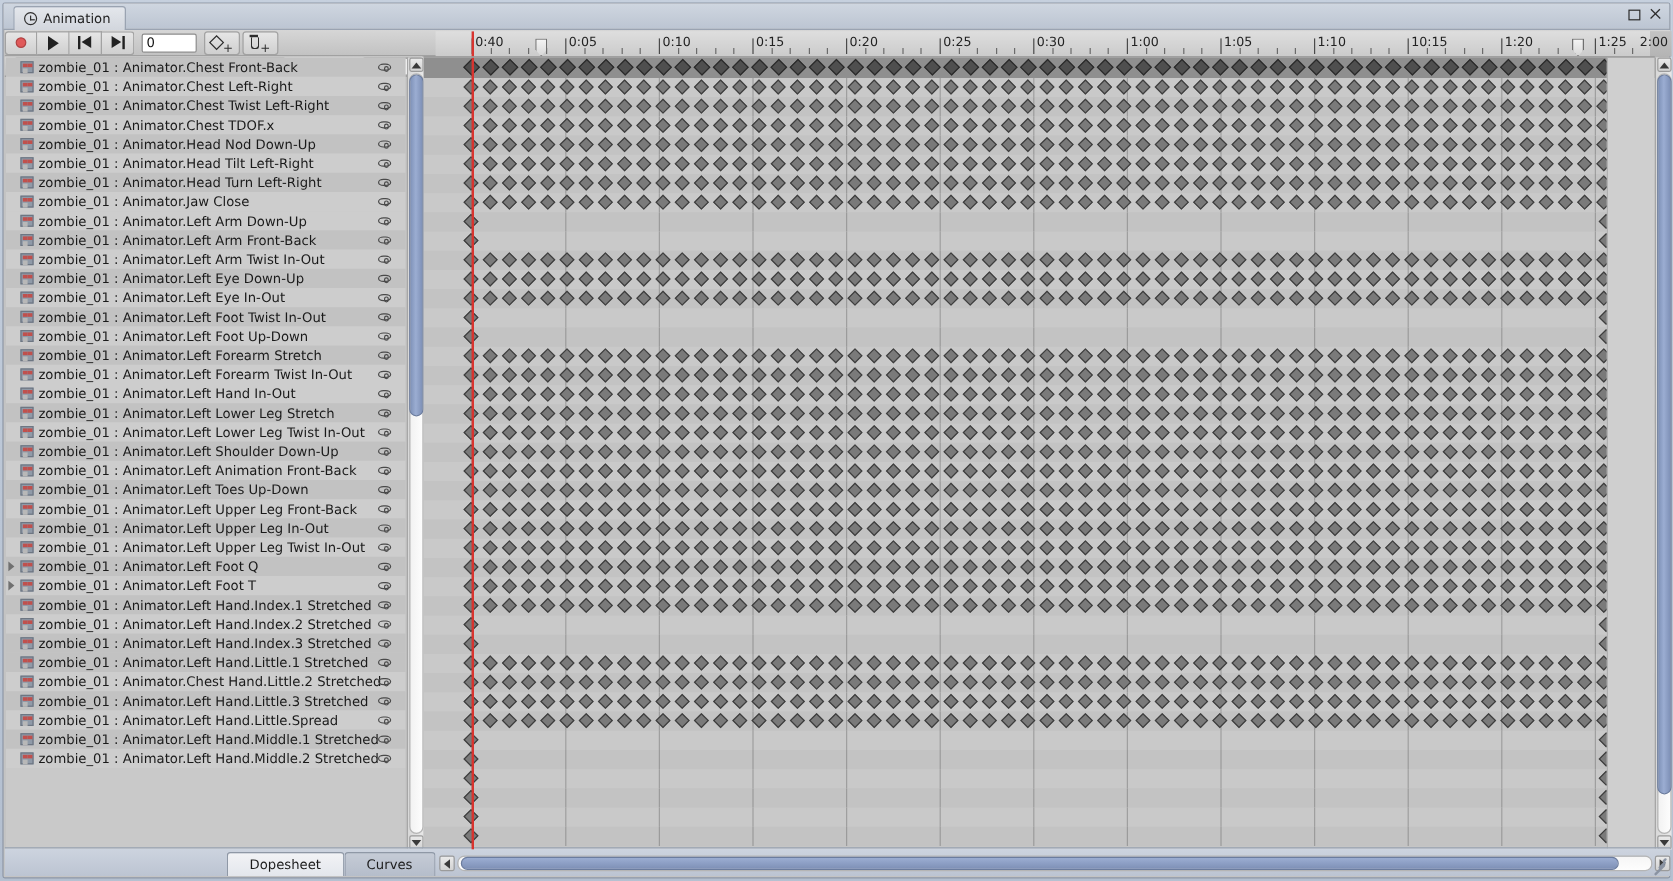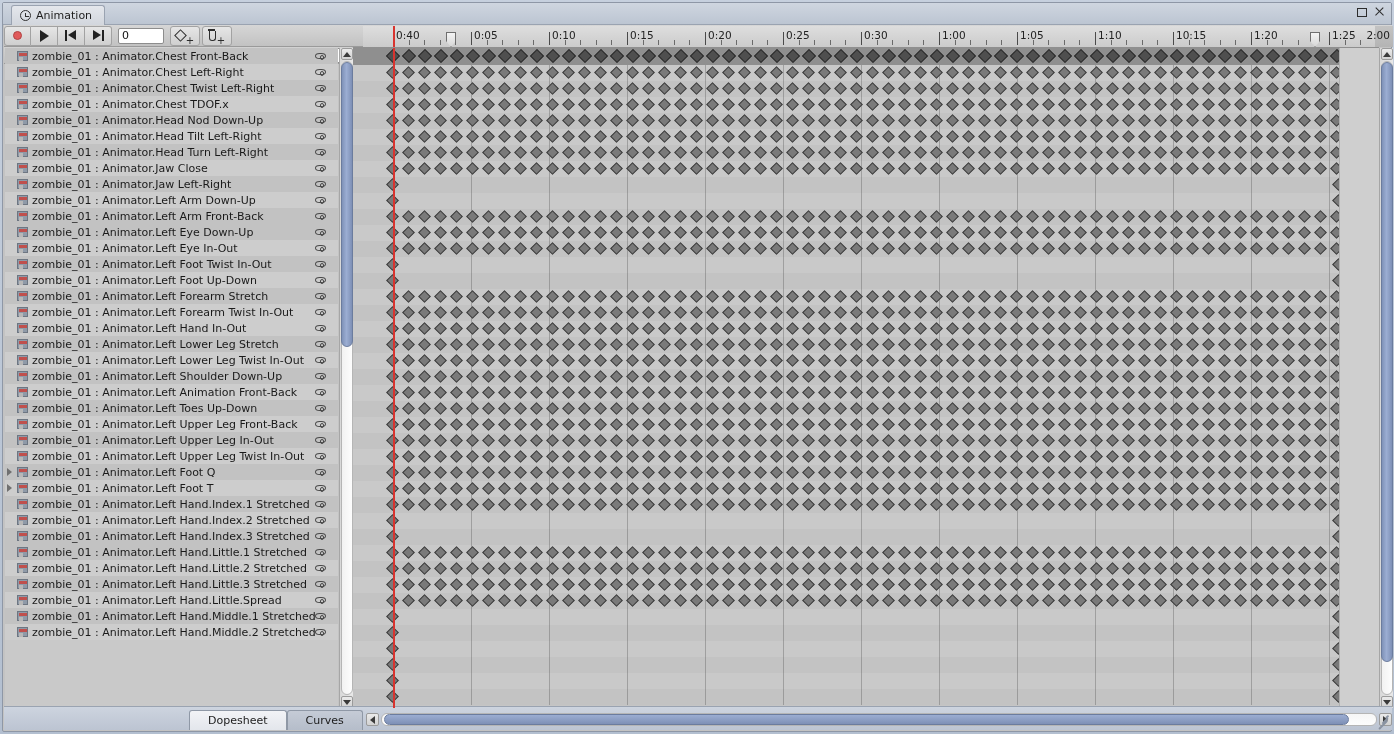--- a/index.html
+++ b/index.html
@@ -454,39 +454,39 @@
           <span>zombie_01 : Animator.Head Turn Left-Right</span>
           <span class="eye"></span>
         </div>
         <div class="prow norm">
           <span class="anim-ic">
             <em></em>
           </span>
           <span>zombie_01 : Animator.Jaw Close</span>
           <span class="eye"></span>
         </div>
+        <div class="prow norm">
+          <span class="anim-ic">
+            <em></em>
+          </span>
+          <span>zombie_01 : Animator.Left Arm Down-Up</span>
+          <span class="eye"></span>
+        </div>
         <div class="prow alt">
           <span class="anim-ic">
             <em></em>
           </span>
-          <span>zombie_01 : Animator.Jaw Left-Right</span>
+          <span>zombie_01 : Animator.Left Arm Front-Back</span>
           <span class="eye"></span>
         </div>
         <div class="prow norm">
           <span class="anim-ic">
             <em></em>
           </span>
-          <span>zombie_01 : Animator.Left Arm Down-Up</span>
-          <span class="eye"></span>
-        </div>
-        <div class="prow alt">
-          <span class="anim-ic">
-            <em></em>
-          </span>
-          <span>zombie_01 : Animator.Left Arm Front-Back</span>
+          <span>zombie_01 : Animator.Left Arm Twist In-Out</span>
           <span class="eye"></span>
         </div>
         <div class="prow alt">
           <span class="anim-ic">
             <em></em>
           </span>
           <span>zombie_01 : Animator.Left Eye Down-Up</span>
           <span class="eye"></span>
         </div>
         <div class="prow norm">
@@ -628,21 +628,21 @@
           <span class="anim-ic">
             <em></em>
           </span>
           <span>zombie_01 : Animator.Left Hand.Little.1 Stretched</span>
           <span class="eye"></span>
         </div>
         <div class="prow norm">
           <span class="anim-ic">
             <em></em>
           </span>
-          <span>zombie_01 : Animator.Left Hand.Little.2 Stretched</span>
+          <span>zombie_01 : Animator.Chest Hand.Little.2 Stretched</span>
           <span class="eye"></span>
         </div>
         <div class="prow alt">
           <span class="anim-ic">
             <em></em>
           </span>
           <span>zombie_01 : Animator.Left Hand.Little.3 Stretched</span>
           <span class="eye"></span>
         </div>
         <div class="prow norm">

